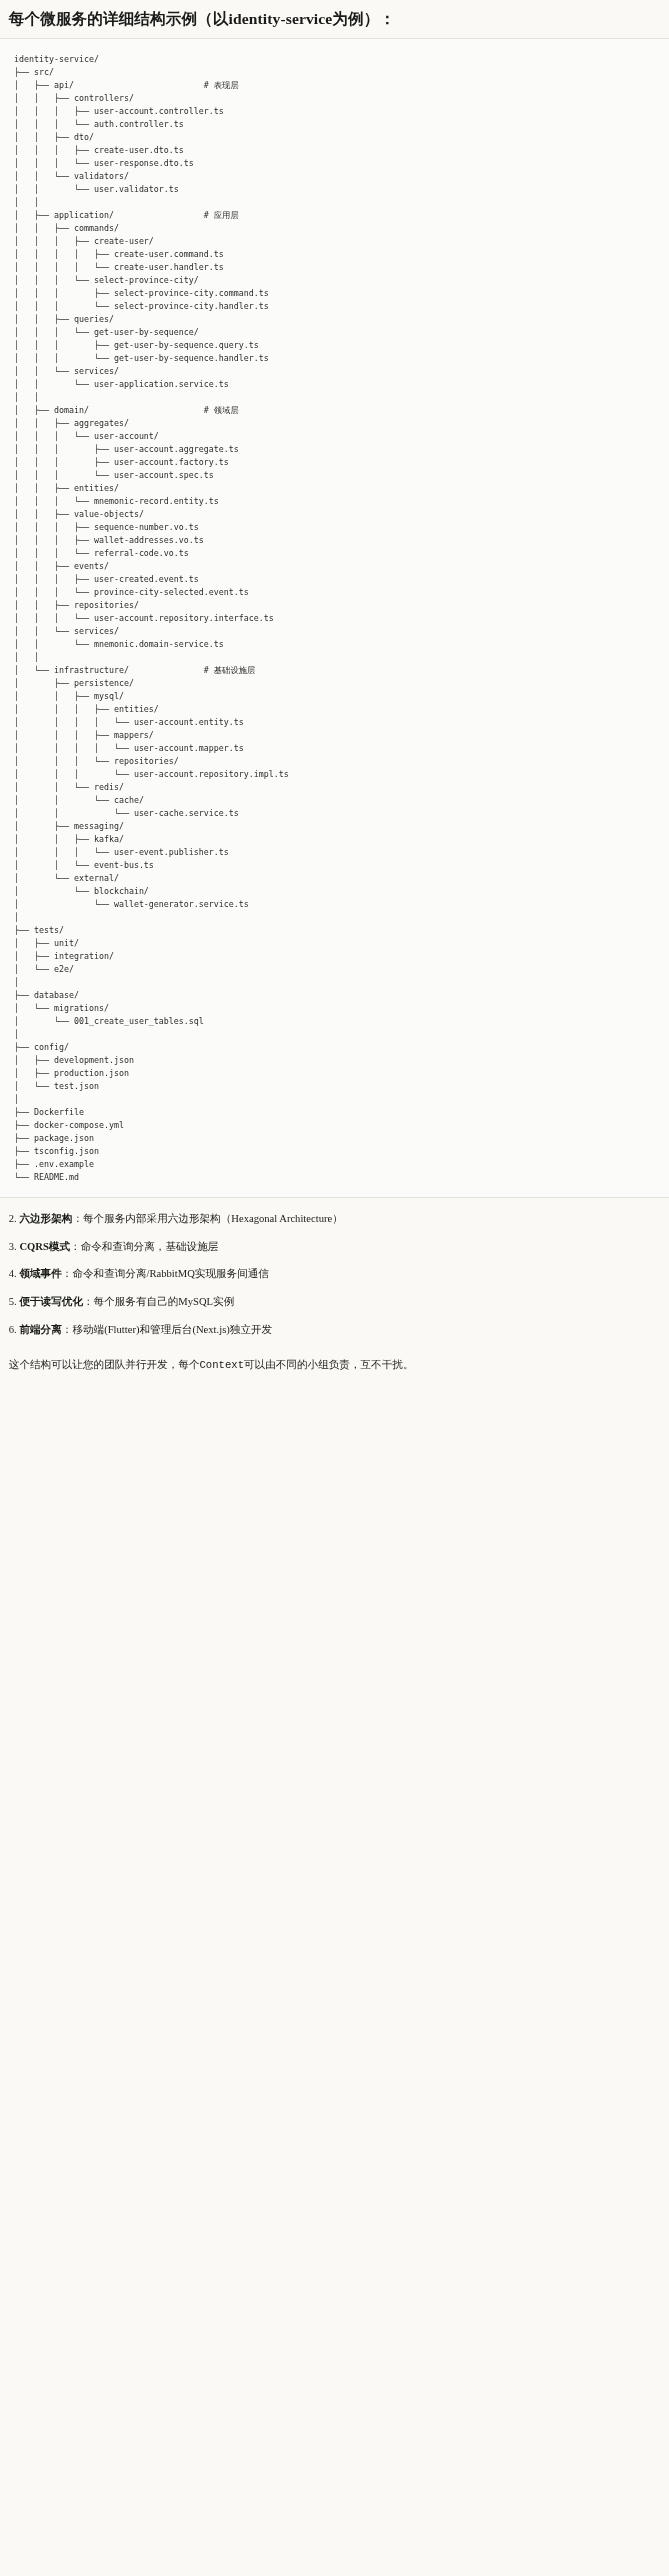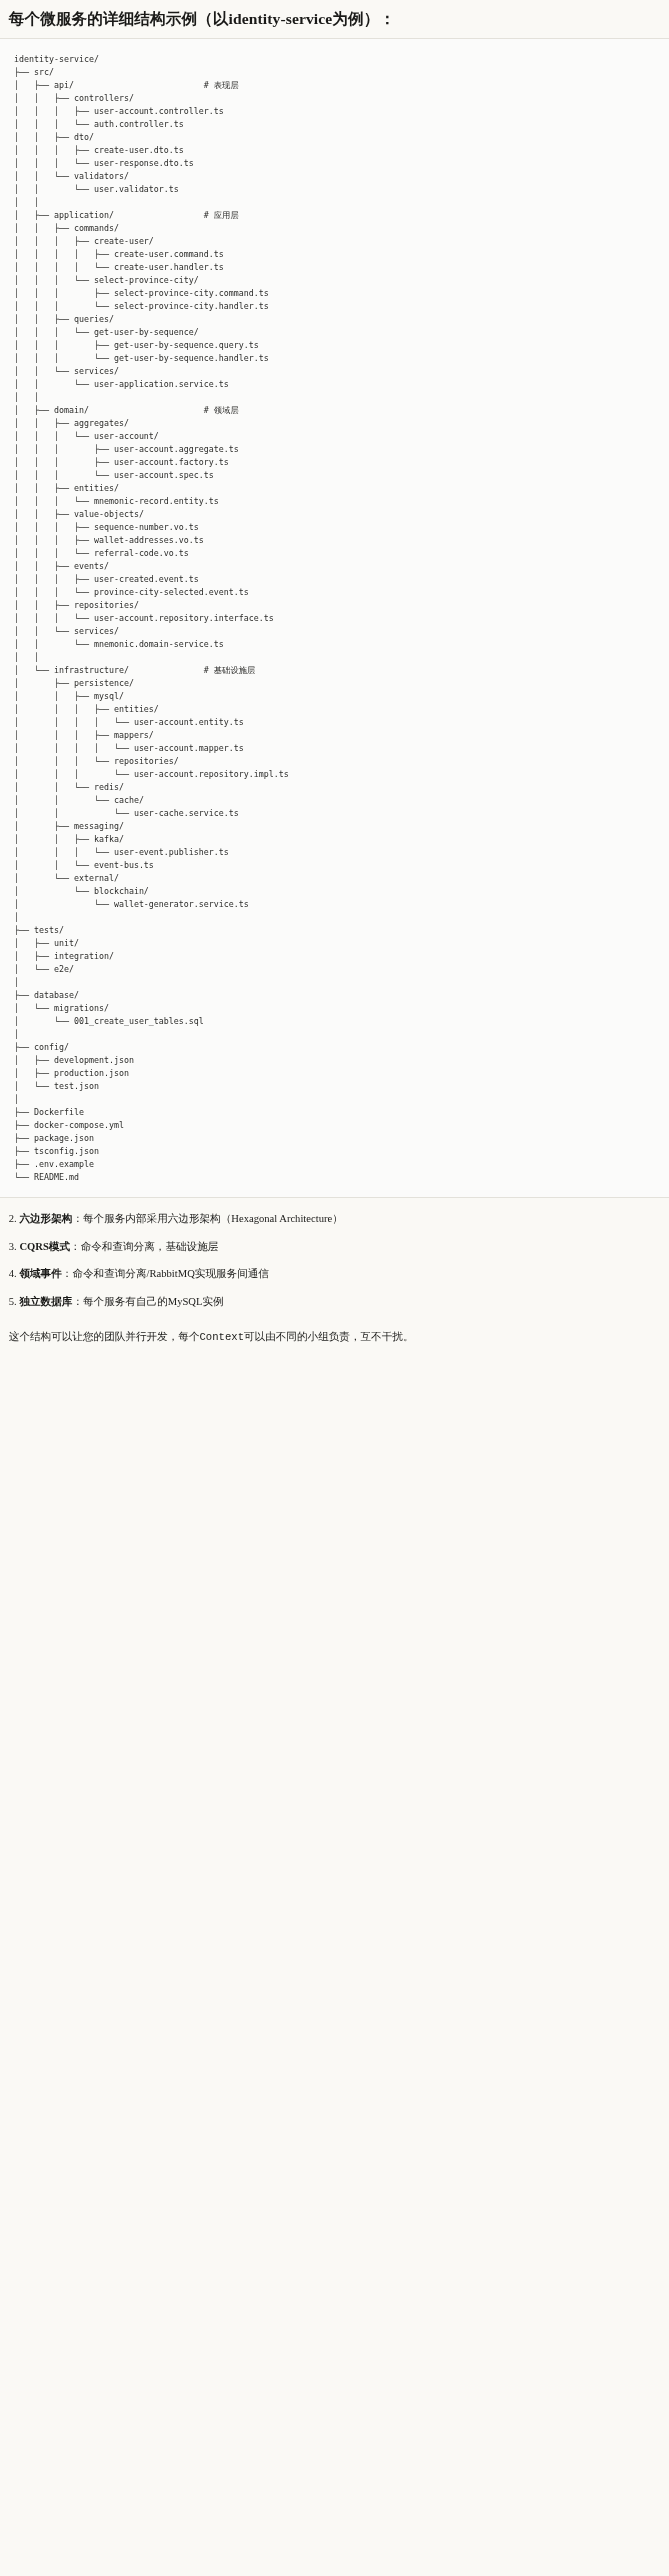--- a/index.html
+++ b/index.html
@@ -96,20 +96,21 @@
     <div class="code-inner">
       <pre class="tree"><span class="tree-line">identity-service/</span><span class="tree-line">├── src/</span><span class="tree-line">│   ├── api/                          # 表现层</span><span class="tree-line">│   │   ├── controllers/</span><span class="tree-line">│   │   │   ├── user-account.controller.ts</span><span class="tree-line">│   │   │   └── auth.controller.ts</span><span class="tree-line">│   │   ├── dto/</span><span class="tree-line">│   │   │   ├── create-user.dto.ts</span><span class="tree-line">│   │   │   └── user-response.dto.ts</span><span class="tree-line">│   │   └── validators/</span><span class="tree-line">│   │       └── user.validator.ts</span><span class="tree-line">│   │</span><span class="tree-line">│   ├── application/                  # 应用层</span><span class="tree-line">│   │   ├── commands/</span><span class="tree-line">│   │   │   ├── create-user/</span><span class="tree-line">│   │   │   │   ├── create-user.command.ts</span><span class="tree-line">│   │   │   │   └── create-user.handler.ts</span><span class="tree-line">│   │   │   └── select-province-city/</span><span class="tree-line">│   │   │       ├── select-province-city.command.ts</span><span class="tree-line">│   │   │       └── select-province-city.handler.ts</span><span class="tree-line">│   │   ├── queries/</span><span class="tree-line">│   │   │   └── get-user-by-sequence/</span><span class="tree-line">│   │   │       ├── get-user-by-sequence.query.ts</span><span class="tree-line">│   │   │       └── get-user-by-sequence.handler.ts</span><span class="tree-line">│   │   └── services/</span><span class="tree-line">│   │       └── user-application.service.ts</span><span class="tree-line">│   │</span><span class="tree-line">│   ├── domain/                       # 领域层</span><span class="tree-line">│   │   ├── aggregates/</span><span class="tree-line">│   │   │   └── user-account/</span><span class="tree-line">│   │   │       ├── user-account.aggregate.ts</span><span class="tree-line">│   │   │       ├── user-account.factory.ts</span><span class="tree-line">│   │   │       └── user-account.spec.ts</span><span class="tree-line">│   │   ├── entities/</span><span class="tree-line">│   │   │   └── mnemonic-record.entity.ts</span><span class="tree-line">│   │   ├── value-objects/</span><span class="tree-line">│   │   │   ├── sequence-number.vo.ts</span><span class="tree-line">│   │   │   ├── wallet-addresses.vo.ts</span><span class="tree-line">│   │   │   └── referral-code.vo.ts</span><span class="tree-line">│   │   ├── events/</span><span class="tree-line">│   │   │   ├── user-created.event.ts</span><span class="tree-line">│   │   │   └── province-city-selected.event.ts</span><span class="tree-line">│   │   ├── repositories/</span><span class="tree-line">│   │   │   └── user-account.repository.interface.ts</span><span class="tree-line">│   │   └── services/</span><span class="tree-line">│   │       └── mnemonic.domain-service.ts</span><span class="tree-line">│   │</span><span class="tree-line">│   └── infrastructure/               # 基础设施层</span><span class="tree-line">│       ├── persistence/</span><span class="tree-line">│       │   ├── mysql/</span><span class="tree-line">│       │   │   ├── entities/</span><span class="tree-line">│       │   │   │   └── user-account.entity.ts</span><span class="tree-line">│       │   │   ├── mappers/</span><span class="tree-line">│       │   │   │   └── user-account.mapper.ts</span><span class="tree-line">│       │   │   └── repositories/</span><span class="tree-line">│       │   │       └── user-account.repository.impl.ts</span><span class="tree-line">│       │   └── redis/</span><span class="tree-line">│       │       └── cache/</span><span class="tree-line">│       │           └── user-cache.service.ts</span><span class="tree-line">│       ├── messaging/</span><span class="tree-line">│       │   ├── kafka/</span><span class="tree-line">│       │   │   └── user-event.publisher.ts</span><span class="tree-line">│       │   └── event-bus.ts</span><span class="tree-line">│       └── external/</span><span class="tree-line">│           └── blockchain/</span><span class="tree-line">│               └── wallet-generator.service.ts</span><span class="tree-line">│</span><span class="tree-line">├── tests/</span><span class="tree-line">│   ├── unit/</span><span class="tree-line">│   ├── integration/</span><span class="tree-line">│   └── e2e/</span><span class="tree-line">│</span><span class="tree-line">├── database/</span><span class="tree-line">│   └── migrations/</span><span class="tree-line">│       └── 001_create_user_tables.sql</span><span class="tree-line">│</span><span class="tree-line">├── config/</span><span class="tree-line">│   ├── development.json</span><span class="tree-line">│   ├── production.json</span><span class="tree-line">│   └── test.json</span><span class="tree-line">│</span><span class="tree-line">├── Dockerfile</span><span class="tree-line">├── docker-compose.yml</span><span class="tree-line">├── package.json</span><span class="tree-line">├── tsconfig.json</span><span class="tree-line">├── .env.example</span><span class="tree-line">└── README.md</span></pre>
     </div>
   </div>
 
   <div class="keypoints">
     <div id="kp-list">
         <div class="kp-item"><span class="kp-num">2.</span> <span class="kp-term">六边形架构</span><span class="kp-sep">：</span><span class="kp-desc">每个服务内部采用六边形架构（Hexagonal Architecture）</span></div>
         <div class="kp-item"><span class="kp-num">3.</span> <span class="kp-term">CQRS模式</span><span class="kp-sep">：</span><span class="kp-desc">命令和查询分离，基础设施层</span></div>
         <div class="kp-item"><span class="kp-num">4.</span> <span class="kp-term">领域事件</span><span class="kp-sep">：</span><span class="kp-desc">命令和查询分离/RabbitMQ实现服务间通信</span></div>
-        <div class="kp-item"><span class="kp-num">5.</span> <span class="kp-term">独立数据库</span><span class="kp-sep">：</span><span class="kp-desc">每个服务有自己的MySQL实例</span></div>
+        <div class="kp-item"><span class="kp-num">5.</span> <span class="kp-term">便于读写优化</span><span class="kp-sep">：</span><span class="kp-desc">每个服务有自己的MySQL实例</span></div>
+        <div class="kp-item"><span class="kp-num">6.</span> <span class="kp-term">前端分离</span><span class="kp-sep">：</span><span class="kp-desc">移动端(Flutter)和管理后台(Next.js)独立开发</span></div>
       </div>
   </div>
 
   <p class="closing">这个结构可以让您的团队并行开发，每个Context可以由不同的小组负责，互不干扰。</p>
 
 </div>
 
 
 </body></html>

